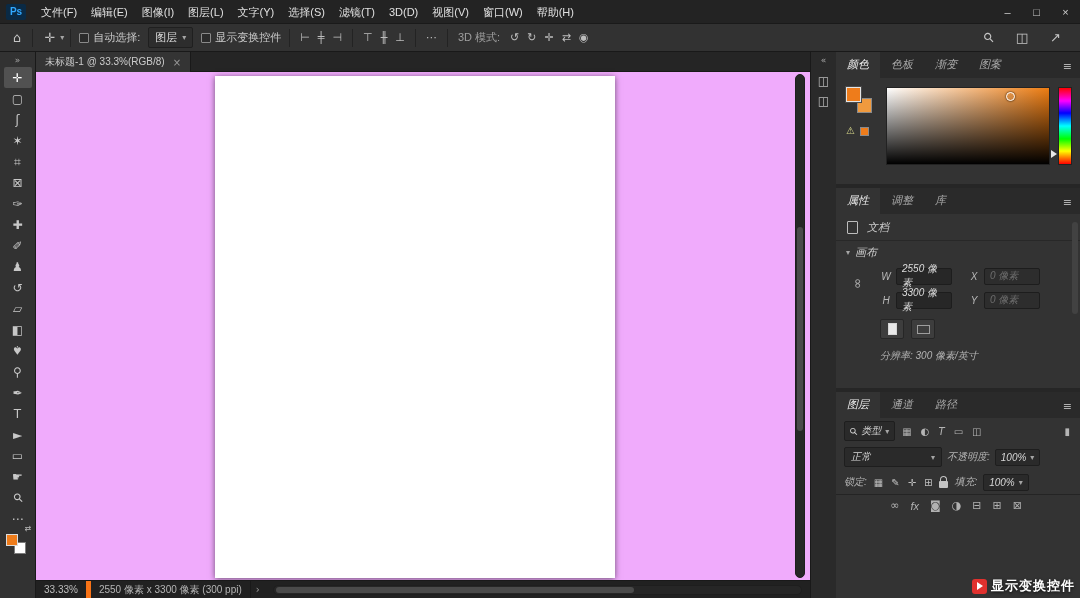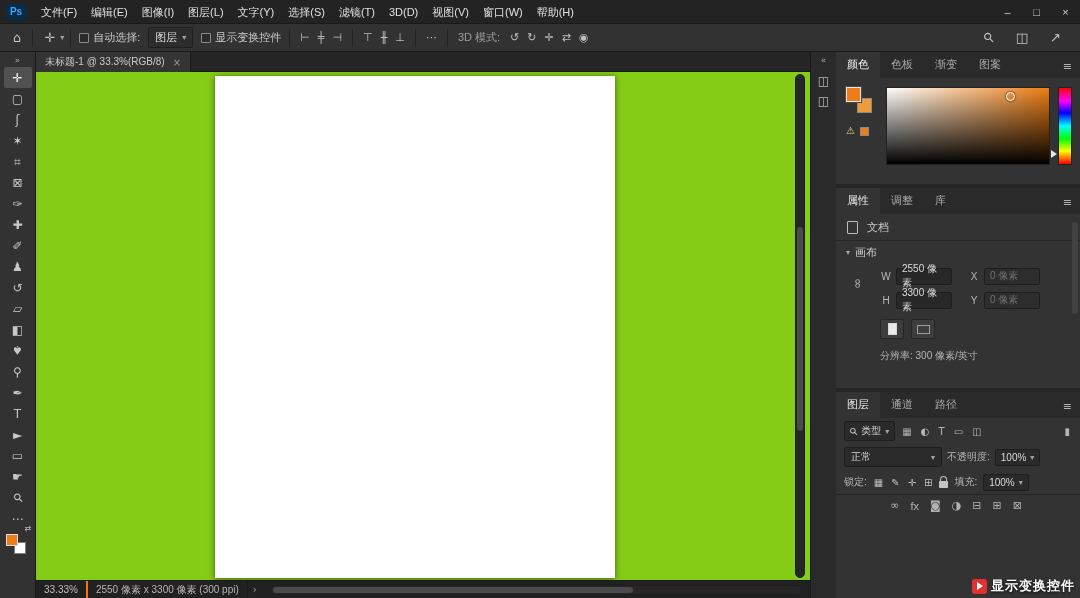--- a/index.html
+++ b/index.html
@@ -41,46 +41,46 @@
   #tb-collapse { font-size:9px; color:#a8a8a8; padding:3px 0 2px; }
   .tool { width:28px; height:21px; display:flex; align-items:center; justify-content:center;
     color:#c8c8c8; font-size:12px; border-radius:2px; }
   .tool.selected { background:#515151; color:#ffffff; }
   #tb-swatches { position:relative; width:26px; height:30px; margin-top:4px; }
   #tb-swap { position:absolute; right:-1px; top:-9px; font-size:8px; color:#bbb; }
   #tb-bg-swatch { position:absolute; left:9px; top:9px; width:12px; height:12px; background:#ffffff; border:1px solid #7c7c7c; }
   #tb-fg-swatch { position:absolute; left:1px; top:1px; width:12px; height:12px; background:#ee7c1b; border:1px solid #dcdcdc; }
 
   
-  #docarea { position:absolute; left:36px; top:52px; right:270px; bottom:0; background:#84cc16; }
+  #docarea { position:absolute; left:36px; top:52px; right:270px; bottom:0; background:#f0abfc; }
   #tabstrip { position:absolute; top:0; left:0; right:0; height:20px; background:#252525; border-bottom:1px solid #191919; display:flex; }
   .doc-tab { height:20px; background:#343434; display:flex; align-items:center; gap:8px; padding:0 9px;
     font-size:10px; color:#cccccc; border-right:1px solid #191919; }
   .doc-tab .close { color:#9a9a9a; font-size:10px; }
   #canvas { position:absolute; left:179px; top:24px; width:400px; height:502px; background:#ffffff;
     box-shadow:0 1px 6px rgba(0,0,0,.55); }
   #vscroll { position:absolute; right:5px; top:22px; bottom:20px; width:10px; background:#262626; border:1px solid #1e1e1e; border-radius:5px; }
   #vscroll-thumb { position:absolute; left:1px; right:1px; top:152px; height:204px; background:#4a4a4a; border-radius:4px; }
   #statusbar { position:absolute; left:0; right:0; bottom:0; height:18px; background:#212121; display:flex;
     align-items:center; font-size:10px; color:#bdbdbd; border-top:1px solid #191919; }
   #status-zoom { padding:0 8px; }
-  #status-info { border-left:2px solid #f97316; border-right:1px solid #191919; padding:0 8px; height:100%;
+  #status-info { border-left:5px solid #f97316; border-right:1px solid #191919; padding:0 8px; height:100%;
     display:flex; align-items:center; color:#b5b5b5; }
   #status-chevron { padding:0 5px; color:#9a9a9a; }
   #hscroll { flex:1; height:10px; margin:0 8px; background:#262626; border:1px solid #1e1e1e; border-radius:5px; position:relative; }
   #hscroll-thumb { position:absolute; top:1px; bottom:1px; left:2px; width:68%; background:#4a4a4a; border-radius:4px; }
 
   
   #dock { position:absolute; top:52px; bottom:0; right:244px; width:26px; background:#2a2a2a;
     border-left:1px solid #191919; display:flex; flex-direction:column; align-items:center; }
   #dock-collapse { font-size:9px; color:#a8a8a8; padding:3px 0 6px; }
   .dock-icon { font-size:12px; color:#b8b8b8; padding:3px 0; }
 
   
-  #panels { position:absolute; top:52px; bottom:0; right:0; width:244px; background:#262626; }
+  #panels { position:absolute; top:52px; bottom:0; right:0; width:244px; background:#262626;font-style:italic; }
   .panel { background:#333333; }
   .ptabs { height:26px; background:#2a2a2a; display:flex; align-items:flex-end; font-size:11px; color:#a8a8a8; }
   .ptab { padding:5px 11px 6px; }
   .ptab.active { background:#333333; color:#ececec; }
   .ptab-menu { margin-left:auto; color:#b0b0b0; font-size:11px; padding:0 8px 5px; }
 
   
   #color-panel { position:absolute; top:0; left:0; right:0; height:132px; }
   #color-body { display:flex; gap:8px; padding:9px 8px 0 10px; height:106px; }
   #cp-swatches { position:relative; width:32px; }

